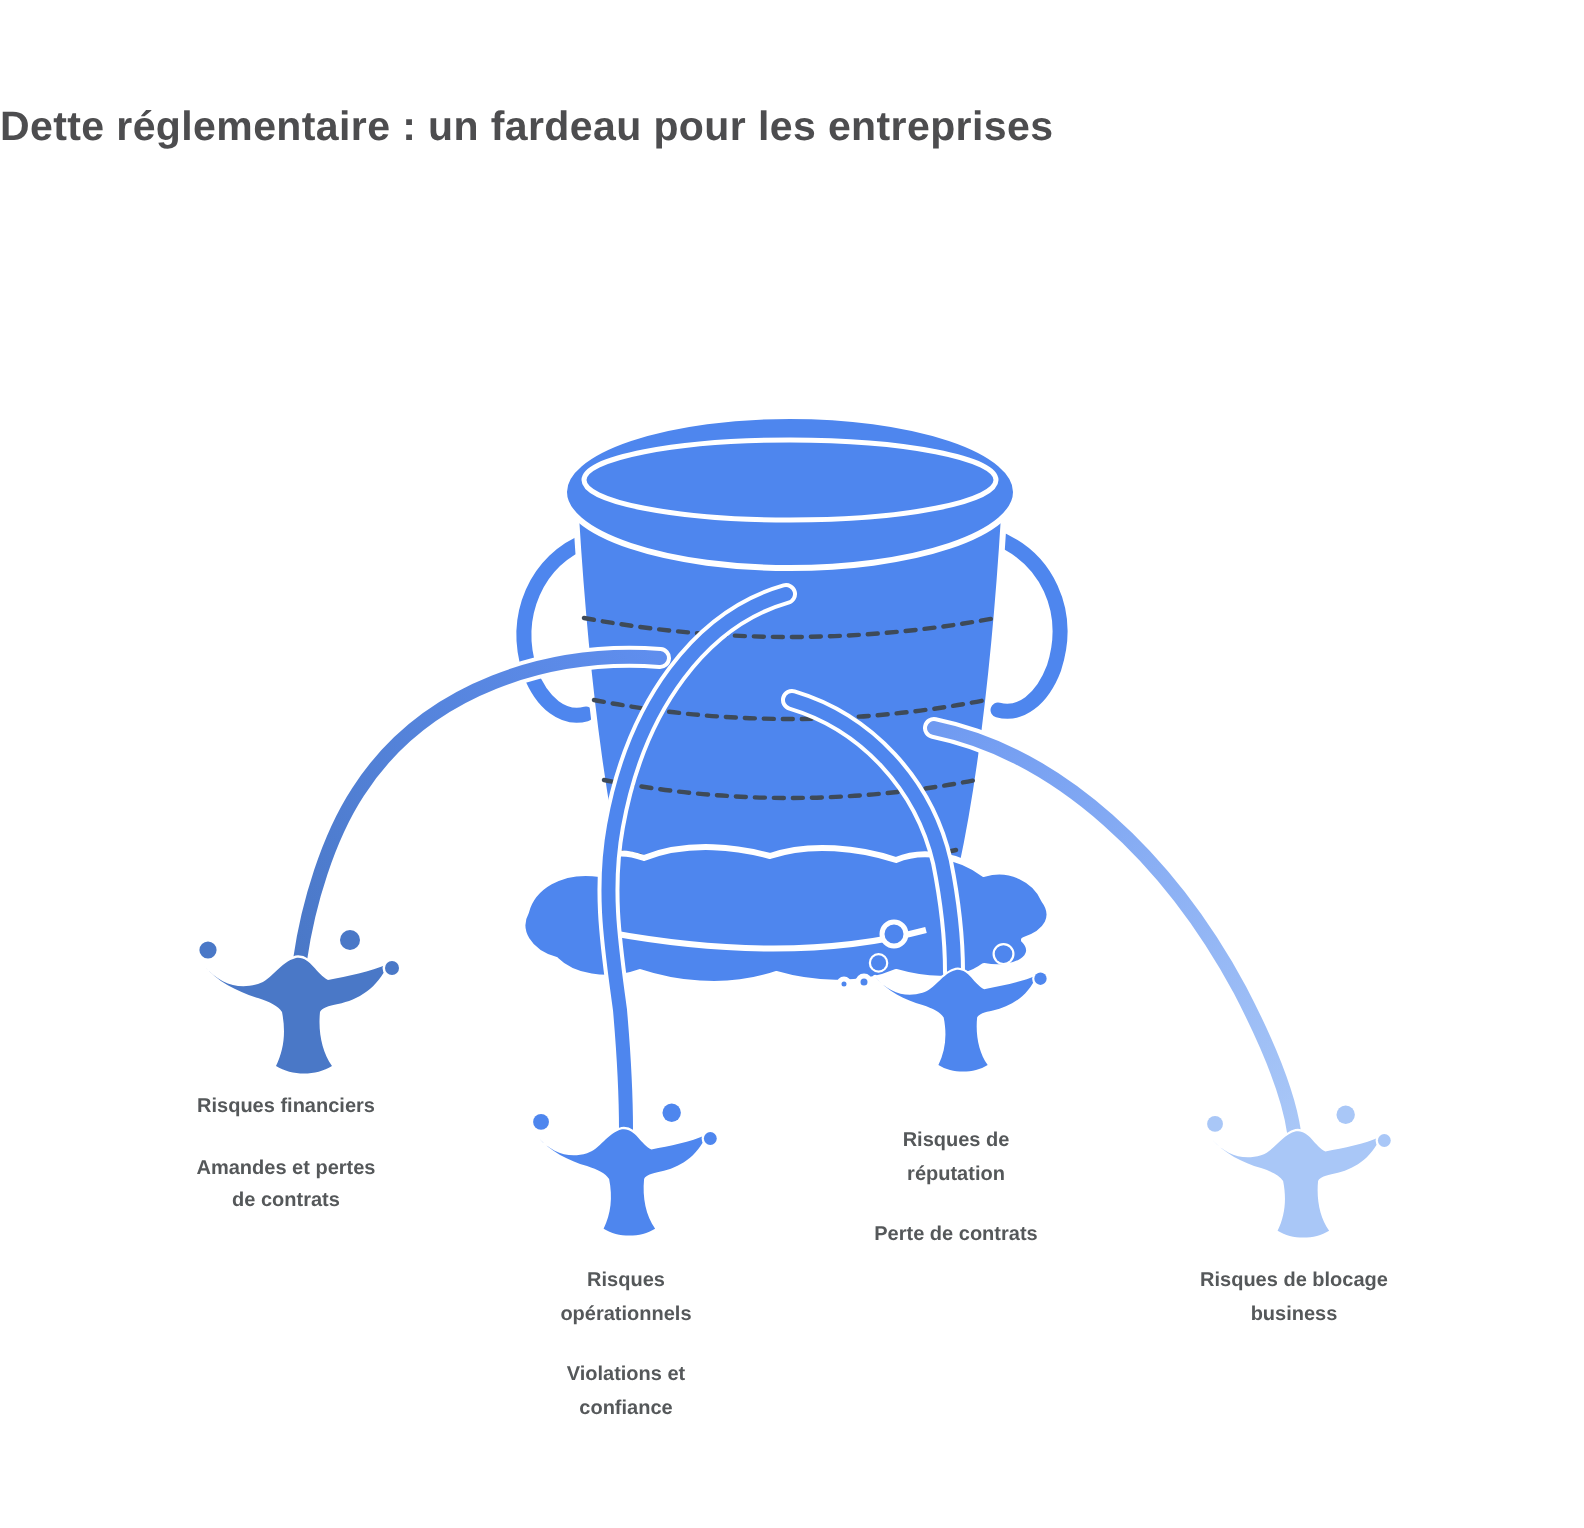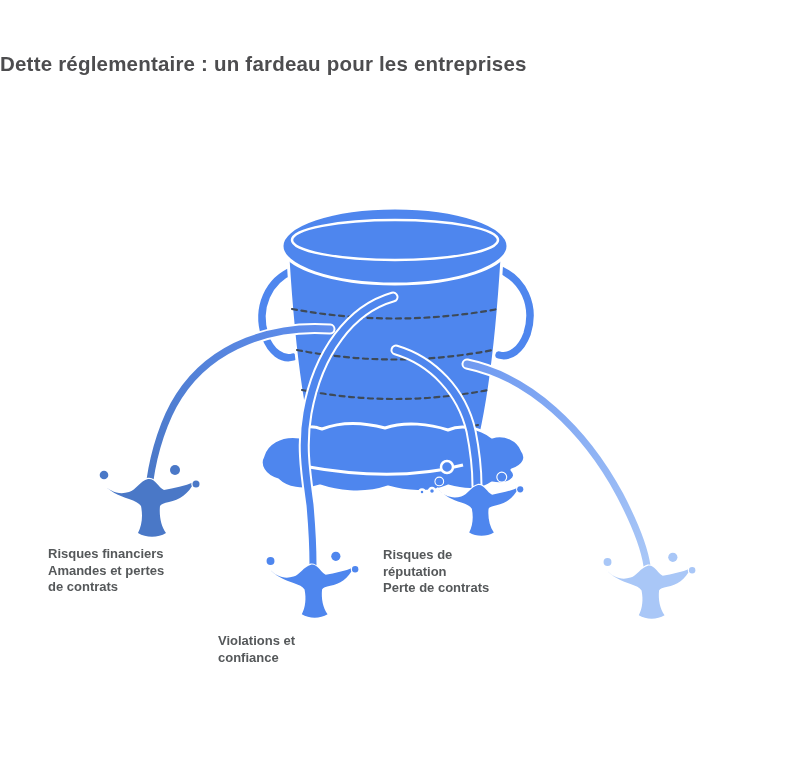--- a/index.html
+++ b/index.html
@@ -49,29 +49,29 @@
   .splash-dark{fill:var(--splash-dark-blue)}
   .splash-blue{fill:var(--bucket-blue)}
   .splash-light{fill:var(--splash-light-blue)}
   .stop-dark-start{stop-color:var(--stream-dark-start)}
   .stop-dark-end{stop-color:var(--splash-dark-blue)}
   .stop-light-start{stop-color:var(--stream-light-start)}
   .stop-light-end{stop-color:var(--splash-light-blue)}
 
   
   .risk-label{
-    position:absolute;width:190px;
+    position:absolute;width:190px;text-align:center;
     color:var(--label-text);
-    font-size:13px;font-weight:600;line-height:16.5px;
+    font-size:10px;font-weight:600;line-height:16.5px;
   }
   .risk-label .heading,.risk-label .desc{white-space:pre-line}
-  .risk-label .desc{}
+  .risk-label .desc{margin-top:14px}
   .g1{left:48px;top:546px}
   .g2{left:218px;top:633px}
-  .g3{left:383px;top:547px}
+  .g3{left:383px;top:563px}
   .g4{left:552px;top:633px}
 </style>
 </head>
 <body>
 
 <div class="page">
 
   <h1 class="title">Dette réglementaire : un fardeau pour les entreprises</h1>
 
   <svg class="illustration" width="792" height="764" viewBox="0 0 792 764" xmlns="http://www.w3.org/2000/svg">
@@ -178,26 +178,30 @@
     <use href="#splash-shape" class="splash splash-light" transform="translate(648,573) scale(0.92)"></use>
   </svg>
 
   <div class="risk-label g1">
     <div class="heading">Risques financiers</div>
     <div class="desc">Amandes et pertes
 de contrats</div>
   </div>
 
   <div class="risk-label g2">
+    <div class="heading">Risques
+opérationnels</div>
     <div class="desc">Violations et
 confiance</div>
   </div>
 
   <div class="risk-label g3">
     <div class="heading">Risques de
 réputation</div>
     <div class="desc">Perte de contrats</div>
   </div>
 
   <div class="risk-label g4">
+    <div class="heading">Risques de blocage
+business</div>
   </div>
 
 </div>
 
 </body></html>

